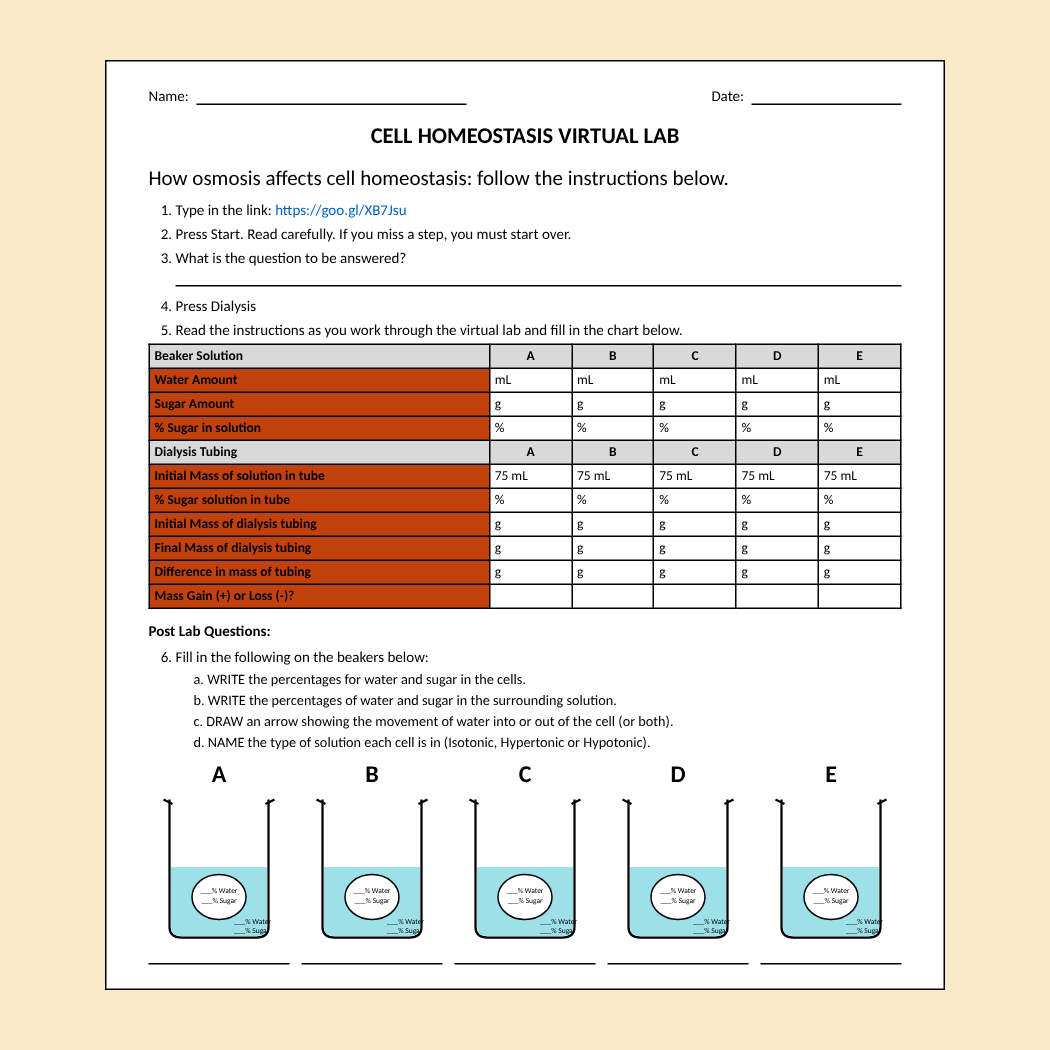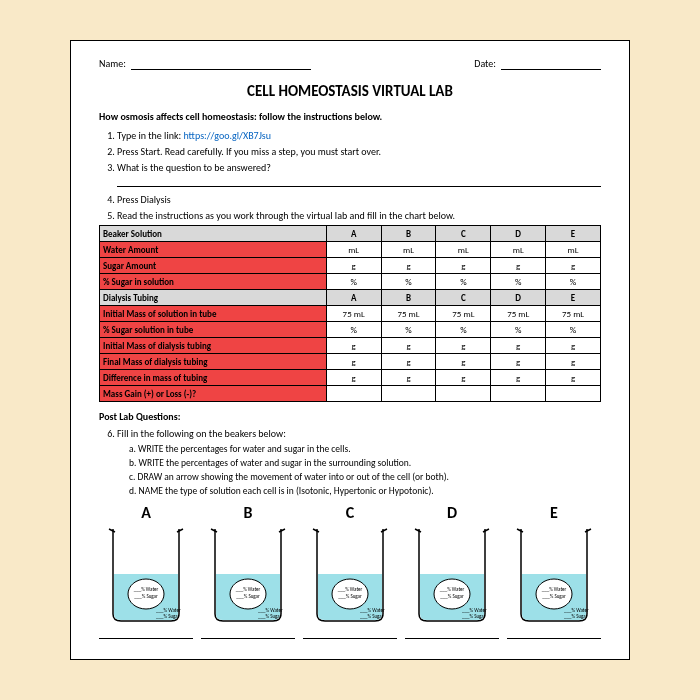--- a/index.html
+++ b/index.html
@@ -1,30 +1,30 @@
 <!DOCTYPE html>
 <html><head>
 <meta charset="utf-8">
 <style>
 body{margin:0;background:#f9e9c8;font-family:Calibri,Arial,sans-serif;font-size:10px;color:#000;display:flex;justify-content:center;align-items:center;height:700px}
 .page{width:560px;height:620px;background:#fff;border:1.5px solid #000;padding:16px 28px;box-sizing:border-box;position:relative;overflow:hidden}
 .hdr{display:flex;justify-content:space-between;margin-bottom:12px}
 .fld{display:flex;align-items:flex-end;gap:5px}
 .ln{border-bottom:1px solid #000;display:inline-block}
 h1{text-align:center;font-size:15px;font-weight:bold;margin:3px 0 10px}
-.intro{font-weight:bold;font-size:10px;margin-bottom:6px}
+.intro{font-weight:normal;font-size:14px;margin-bottom:6px}
 ol{margin:0 0 0 18px;padding:0}
 li{margin-bottom:3px;font-size:10px}
 a{color:#0563c1}
 .ansln{border-bottom:1px solid #000;height:9px;margin:2px 0 6px 18px}
 table{border-collapse:collapse;width:100%;margin:3px 0 8px;font-size:9px}
 th,td{border:1px solid #000;padding:1px 3px;height:13px}
 th{background:#d9d9d9;font-weight:bold;text-align:center}
-.rh{text-align:left;font-weight:bold;background:#ef4444}
-td{text-align:center}
+.rh{text-align:left;font-weight:bold;background:#c2410c}
+td{text-align:left}
 .sec{font-weight:bold;margin:4px 0}
 .sub{margin-left:30px}
 .sub div{margin-bottom:2px;font-size:9.5px}
 .bk-row{display:flex;justify-content:space-between;margin-top:6px}
 .bk{width:94px;text-align:center}
 .lbl{font-size:16px;font-weight:bold;margin-bottom:2px}
 .und{border-bottom:1px solid #000;height:8px;margin-top:3px}
 </style>
 </head>
 <body>

